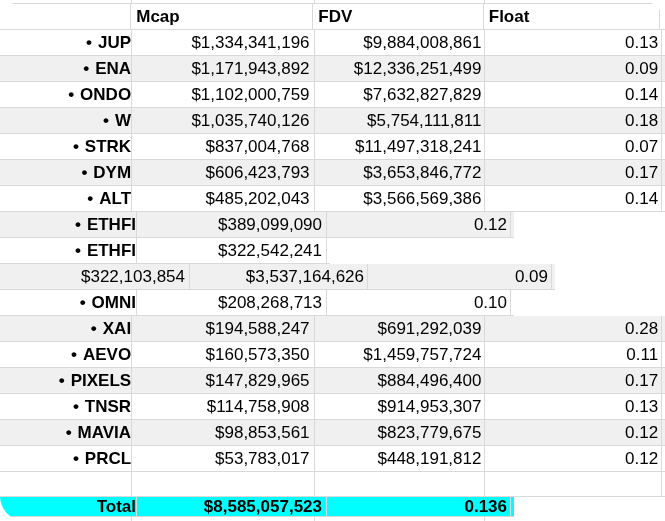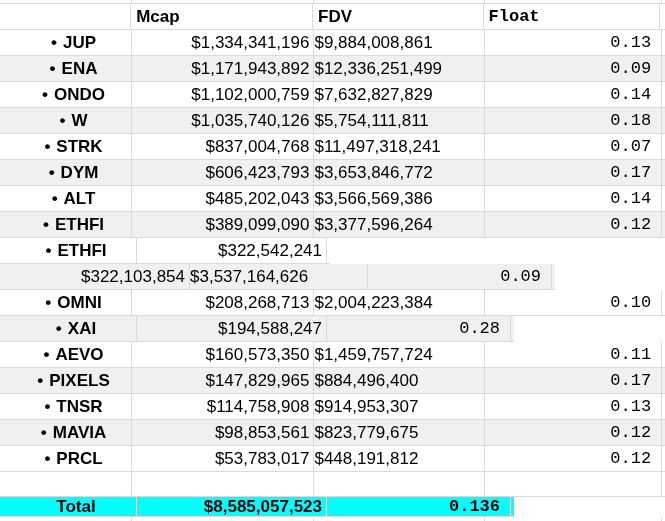--- a/index.html
+++ b/index.html
@@ -6,34 +6,35 @@
     --grid:#d9d9d9;
     --alt:#f0f0f0;
     --cyan:#00ffff;
   }
   html,body{margin:0;padding:0;background:#fff;}
   .sheet{
     width:665px;height:521px;
     font-family:"Liberation Sans",sans-serif;
     color:#000;background:#fff;
     overflow:hidden;
+    border-radius:25px;
   }
   .row{display:flex;width:665px;}
   .c{
     box-sizing:border-box;
     border-right:1px solid var(--grid);
     border-bottom:1px solid var(--grid);
     height:26px;line-height:25px;
     font-size:17px;
     white-space:nowrap;overflow:hidden;
   }
-  .c-ticker{width:137px;padding-left:16px;font-weight:bold;text-align:center;}
+  .c-ticker{width:137px;padding-left:16px;font-weight:bold;text-align:right;}
   .c-mcap{width:190px;text-align:right;padding-right:4px;}
-  .c-fdv{width:178px;padding-right:3px;}
-  .c-float{width:184px;text-align:right;padding-right:10px;font-family:Liberation Mono, monospace;}
+  .c-fdv{width:178px;text-align:right;padding-right:3px;}
+  .c-float{width:184px;text-align:right;padding-right:3px;}
   .c-sliver{width:3px;border-right:none;}
   .row.alt .c{background:var(--alt);}
   .row.hdr .c{font-weight:bold;text-align:left;padding-left:5px;}
   .row.hdr .c-ticker{padding-left:6px;}
   .row.topsliver .c{height:4px;line-height:4px;}
   .row.empty .c{height:25px;}
   .row.total .c{
     background:var(--cyan);
     font-weight:bold;
     height:20px;line-height:19px;
@@ -114,49 +115,48 @@
     <div class="c c-ticker"><span class="bullet">•</span><span>ALT</span></div>
     <div class="c c-mcap">$485,202,043</div>
     <div class="c c-fdv">$3,566,569,386</div>
     <div class="c c-float">0.14</div>
     <div class="c c-sliver"></div>
   </div>
 
   <div class="row alt">
     <div class="c c-ticker"><span class="bullet">•</span><span>ETHFI</span></div>
     <div class="c c-mcap">$389,099,090</div>
-    <div class="c c-fdv">$3,377,596,264</div>
     <div class="c c-float">0.12</div>
     <div class="c c-sliver"></div>
   </div>
 
   <div class="row">
     <div class="c c-ticker"><span class="bullet">•</span><span>ETHFI</span></div>
     <div class="c c-mcap">$322,542,241</div>
     <div class="c c-sliver"></div>
   </div>
 
   <div class="row alt">
     <div class="c c-mcap">$322,103,854</div>
     <div class="c c-fdv">$3,537,164,626</div>
     <div class="c c-float">0.09</div>
     <div class="c c-sliver"></div>
   </div>
 
   <div class="row">
     <div class="c c-ticker"><span class="bullet">•</span><span>OMNI</span></div>
     <div class="c c-mcap">$208,268,713</div>
-    <div class="c c-fdv">$2,004,223,384</div>
     <div class="c c-float">0.10</div>
     <div class="c c-sliver"></div>
   </div>
 
   <div class="row alt">
     <div class="c c-ticker"><span class="bullet">•</span><span>XAI</span></div>
     <div class="c c-mcap">$194,588,247</div>
+    <div class="c c-fdv">$691,292,039</div>
     <div class="c c-float">0.28</div>
     <div class="c c-sliver"></div>
   </div>
 
   <div class="row">
     <div class="c c-ticker"><span class="bullet">•</span><span>AEVO</span></div>
     <div class="c c-mcap">$160,573,350</div>
     <div class="c c-fdv">$1,459,757,724</div>
     <div class="c c-float">0.11</div>
     <div class="c c-sliver"></div>

